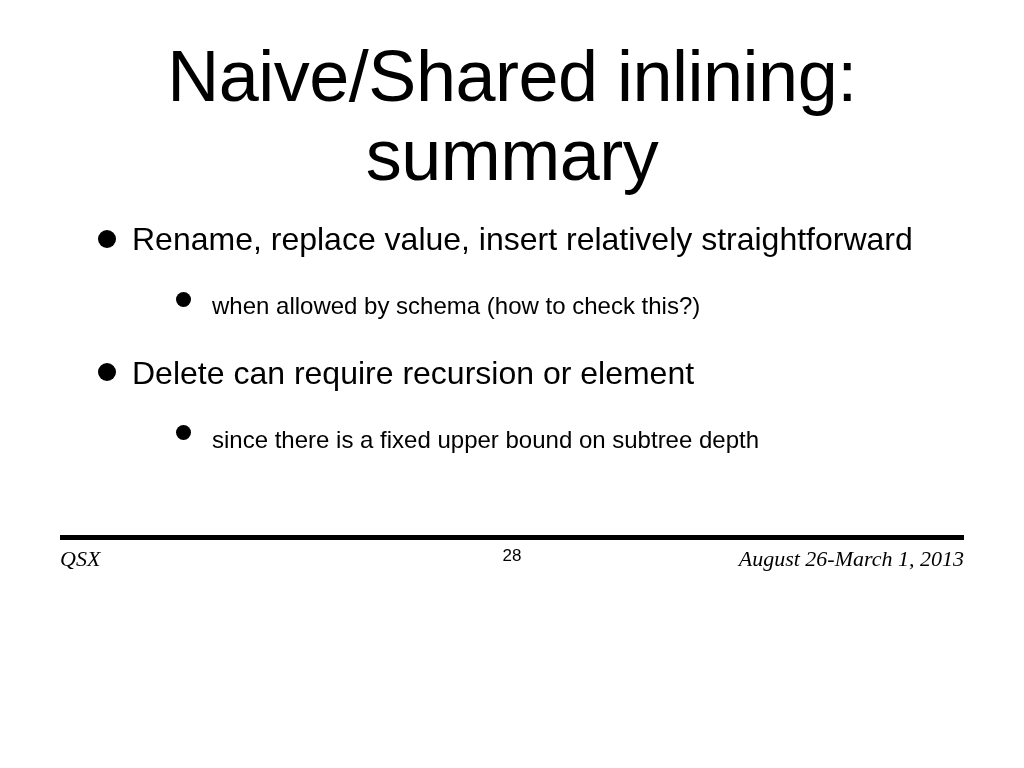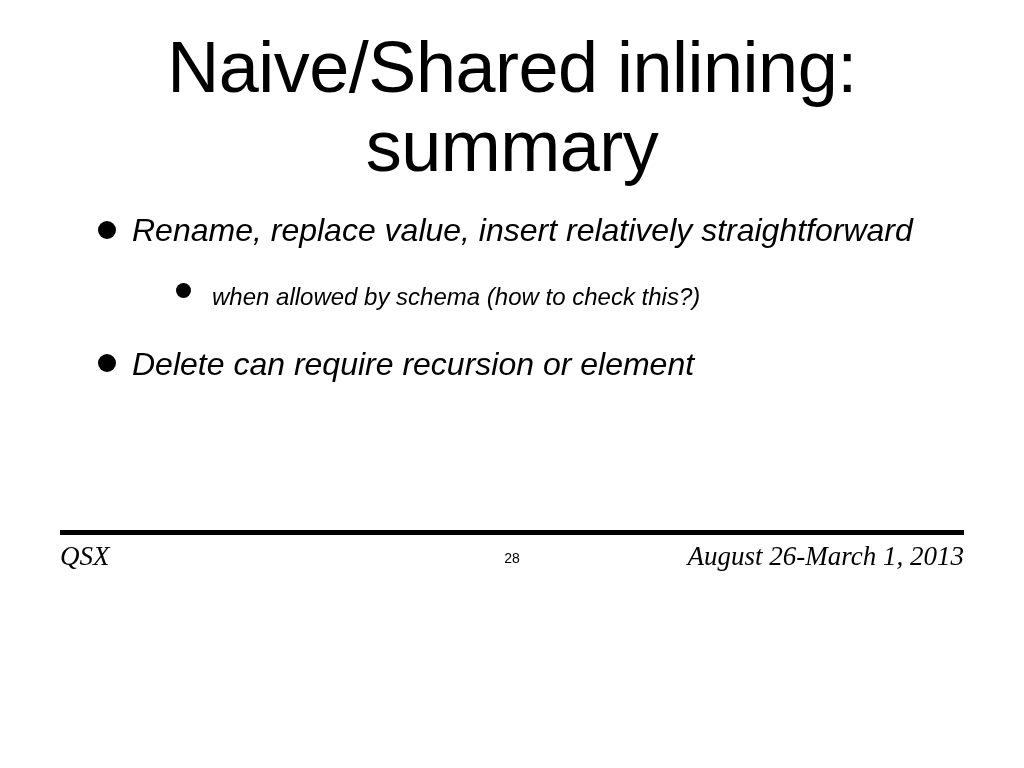--- a/index.html
+++ b/index.html
@@ -8,34 +8,33 @@
     height: 768px;
     background: #ffffff;
     font-family: Verdana, Geneva, sans-serif;
     color: #000000;
     overflow: hidden;
   }
   .slide {
     position: relative;
     width: 1024px;
     height: 600px;
-    padding: 0 60px;
+    padding: 9px 60px;
   }
   .title {
     font-size: 72px;
     font-weight: 400;
     text-align: center;
     line-height: 1.1;
     padding-top: 28px;
     padding-bottom: 10px;
     letter-spacing: -0.5px;
   }
   .body {
     padding: 0 28px;
-    font-style: italic;
   }
   ul.top {
     list-style: none;
     padding-left: 0;
     font-size: 32px;
     line-height: 1.25;
   }
   ul.top > li {
     position: relative;
     padding-left: 44px;
@@ -81,34 +80,34 @@
   }
   .rule {
     border: none;
     border-top: 5px solid #000;
     margin-bottom: 6px;
   }
   .foot-row {
     display: flex;
     justify-content: space-between;
     align-items: baseline;
-    font-size: 27px;
+    font-size: 22px;
     font-style: italic;
     font-family: "Times New Roman", Times, serif;
     text-align: right;
   }
   .foot-left { }
   .foot-right { }
   .page-num {
     position: absolute;
     left: 0;
     right: 0;
     bottom: 6px;
     text-align: center;
-    font-size: 14px;
+    font-size: 17px;
     font-family: Verdana, Geneva, sans-serif;
     font-style: normal;
   }
 </style>
 </head>
 <body>
 
 <div class="slide">
 
   <h1 class="title">Naive/Shared inlining: summary</h1>
@@ -119,20 +118,23 @@
         <span>Rename, replace value, insert relatively straightforward</span>
         <ul class="sub">
           <li>
             <span>when allowed by schema (how to check this?)</span>
           </li>
         </ul>
       </li>
       <li>
         <span>Delete can require recursion or element</span>
         <ul class="sub">
+          <li>
+            <span>since there is a fixed upper bound on subtree depth</span>
+          </li>
         </ul>
       </li>
     </ul>
   </div>
 
   <div class="footer">
     <hr class="rule">
     <div class="foot-row">
       <div class="foot-left">QSX</div>
       <div class="foot-right">August 26-March 1, 2013</div>

